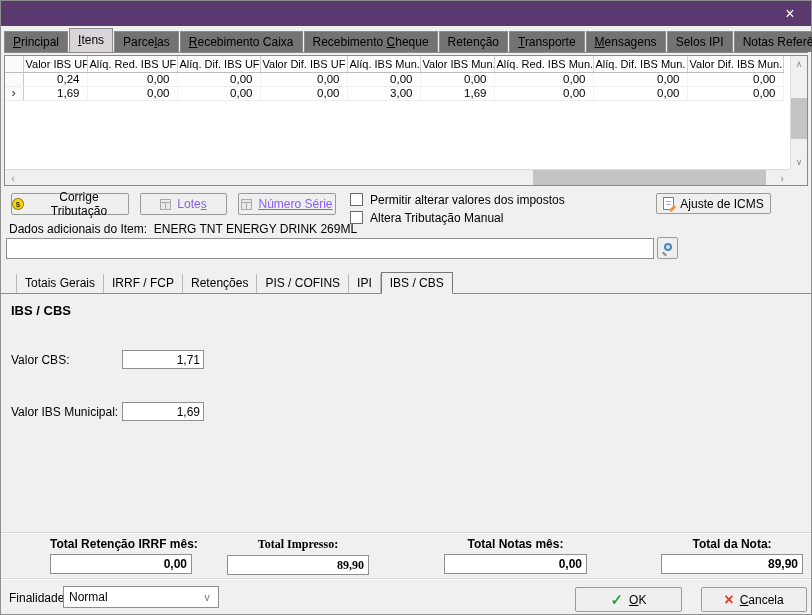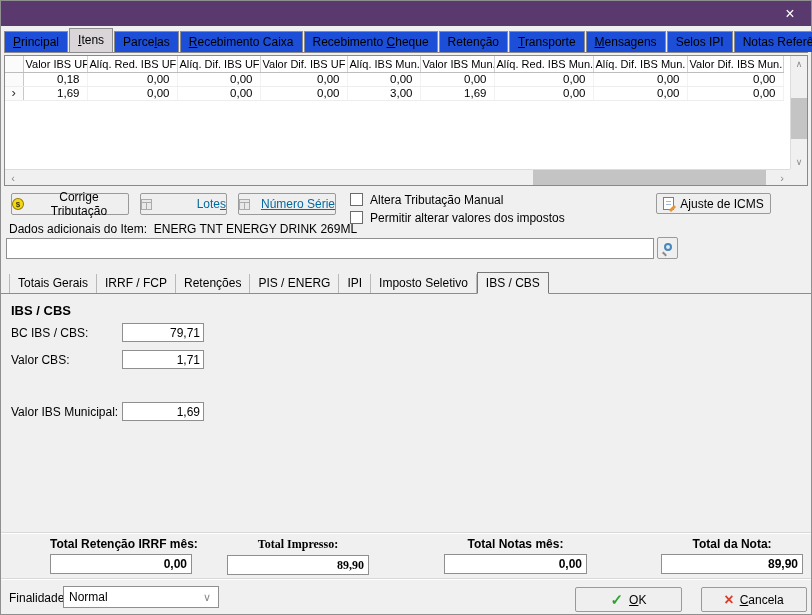--- a/index.html
+++ b/index.html
@@ -10,21 +10,21 @@
     position:relative; overflow:hidden;
   }
   .window { position:absolute; inset:0; border:1px solid #8f8f8f; background:#f0f0f0; }
 
   
   .titlebar { position:absolute; top:0; left:0; right:0; height:25px; background:#5a396f; display:flex; justify-content:flex-end; align-items:center; }
   .close-btn { width:42px; height:25px; display:flex; align-items:center; justify-content:center; color:#fff; font-size:16px; cursor:default; }
 
   
   .tabstrip1 { position:absolute; top:28px; left:3px; right:3px; height:24px; display:flex; align-items:flex-end; border-bottom:1px solid #8c8c8c; }
-  .tab1 { height:21px; line-height:20px; padding:0 8px; background:#1d4ed8; border:1px solid #8c8c8c; border-bottom:none; margin-right:1px; white-space:nowrap; font-size:12px; }
+  .tab1 { height:21px; line-height:20px; padding:0 8px; background:#737373; border:1px solid #8c8c8c; border-bottom:none; margin-right:1px; white-space:nowrap; font-size:12px; }
   .tab1.selected { height:24px; line-height:23px; background:#d9d5d9; position:relative; z-index:2; }
 
   
   .grid { position:absolute; top:54px; left:3px; right:3px; height:131px; background:#fff; border:1px solid #898989; display:grid; grid-template-columns:1fr 17px; grid-template-rows:1fr 16px; }
   .grid-view { grid-column:1; grid-row:1; overflow:hidden; }
   table.grid-table { border-collapse:collapse; table-layout:fixed; width:778px; font-size:11.5px; }
   .grid-table th { font-weight:normal; font-size:11px; text-align:left; padding:1px 2px; border-right:1px solid #d2d2d2; border-bottom:1px solid #bdbdbd; height:16px; white-space:nowrap; overflow:hidden; }
   .grid-table td { text-align:right; padding:0 7px 0 2px; height:14px; border-right:1px solid #f2f2f2; border-bottom:1px solid #ededed; white-space:nowrap; }
   .grid-table td.gutter, .grid-table th.gutter { border-right:1px solid #c9c9c9; background:#fbfbfb; text-align:center; padding:0; }
   .row-marker { font-size:13px; color:#333; line-height:12px; }
@@ -33,21 +33,21 @@
   .vscroll .track { flex:1; width:100%; position:relative; }
   .vscroll .thumb { position:absolute; top:32%; height:50%; left:0; right:0; background:#c4c4c4; }
   .hscroll { grid-column:1; grid-row:2; background:#f0f0f0; border-top:1px solid #dcdcdc; display:flex; align-items:center; }
   .hscroll .arr { width:16px; text-align:center; color:#8a8a8a; font-size:11px; }
   .hscroll .track { flex:1; height:100%; position:relative; }
   .hscroll .thumb { position:absolute; left:68%; right:1%; top:0; bottom:0; background:#c4c4c4; }
   .scroll-corner { grid-column:2; grid-row:2; background:#f0f0f0; }
 
   
   .btn { background:#f0efef; border:1px solid #9a9a9a; border-radius:2px; display:inline-flex; align-items:center; justify-content:center; gap:6px; font-size:12px; height:22px; }
-  .btn.disabled { color:#0369a1;justify-content:space-between; }
+  .btn.disabled { color:#8b5cf6; }
   .toolbar { position:absolute; top:192px; left:10px; display:flex; gap:11px; }
   .btn-corrige { width:118px; }
   .btn-lotes { width:87px; }
   .btn-serie { width:98px;text-decoration:underline; }
   .coin-icon { width:12px; height:12px; border-radius:50%; background:#f5d813; border:1px solid #8f7d00; display:inline-flex; align-items:center; justify-content:center; font-size:8px; color:#403500; font-weight:bold; }
   .grid-icon { width:11px; height:11px; border:1px solid #ababab; background:#e9e9e9; position:relative; }
   .grid-icon::before { content:""; position:absolute; top:2px; left:0; right:0; height:1px; background:#ababab; }
   .grid-icon::after { content:""; position:absolute; top:2px; bottom:0; left:4px; width:1px; background:#ababab; }
 
   .checks { position:absolute; left:349px; top:190px; }
@@ -59,21 +59,21 @@
   .doc-icon::after { content:""; position:absolute; right:-3px; bottom:-1px; width:7px; height:3px; background:#e8903a; transform:rotate(-45deg); }
 
   .dados-label-row { position:absolute; left:8px; top:221px; font-size:12px; }
   .dados-input { position:absolute; left:5px; top:237px; width:648px; height:21px; border:1px solid #8f8f8f; background:#fff; font-size:12px; padding:0 4px; font-family:inherit; }
   .search-btn { position:absolute; left:656px; top:236px; width:21px; height:22px; }
   .mag-icon { position:relative; width:13px; height:13px; }
   .mag-icon .lens { position:absolute; left:3px; top:1px; width:8px; height:8px; border:2px solid #4a86b8; border-radius:50%; background:#dceaf5; }
   .mag-icon .handle { position:absolute; left:1px; bottom:0px; width:5px; height:2px; background:#8a8a8a; transform:rotate(45deg); }
 
   
-  .tabstrip2 { position:absolute; top:271px; left:0; right:0; height:22px; display:flex; align-items:flex-end; border-bottom:1px solid #8c8c8c; padding-left:8px; }
+  .tabstrip2 { position:absolute; top:271px; left:0; right:0; height:22px; display:flex; align-items:flex-end; border-bottom:1px solid #8c8c8c; padding-left:15px; }
   .tab2 { height:19px; line-height:19px; padding:0 8px; font-size:12px; border-right:1px solid #b9b9b9; white-space:nowrap; }
   .tab2:first-child { border-left:1px solid #b9b9b9; }
   .tab2.selected { height:22px; line-height:21px; background:#f0f0f0; border:1px solid #777; border-bottom:1px solid #f0f0f0; margin-bottom:-1px; position:relative; z-index:2; }
   .panel { position:absolute; top:293px; left:0; right:0; height:237px; background:#f0f0f0; }
   .panel-heading { position:absolute; left:10px; top:9px; font-size:13px; font-weight:bold; }
   .field-row { position:absolute; left:10px; display:flex; align-items:center; }
   .field-row label { width:111px; font-size:12px; }
   .field-input { width:82px; height:19px; border:1px solid #8f8f8f; background:#fff; text-align:right; padding:0 3px; font-size:12px; font-family:inherit; }
 
   
@@ -147,21 +147,21 @@
             <th>Alíq. IBS Mun.</th>
             <th>Valor IBS Mun.</th>
             <th>Alíq. Red. IBS Mun.</th>
             <th>Alíq. Dif. IBS Mun.</th>
             <th>Valor Dif. IBS Mun.</th>
           </tr>
         </thead>
         <tbody>
           <tr>
             <td class="gutter"></td>
-            <td>0,18</td>
+            <td>0,24</td>
             <td>0,00</td>
             <td>0,00</td>
             <td>0,00</td>
             <td>0,00</td>
             <td>0,00</td>
             <td>0,00</td>
             <td>0,00</td>
             <td>0,00</td>
           </tr>
           <tr>
@@ -207,25 +207,25 @@
     </button>
     <button class="btn btn-serie disabled">
       <span class="grid-icon"></span>
       <span><u>N</u>úmero Série</span>
     </button>
   </div>
 
   <div class="checks">
     <div class="check-row">
       <span class="checkbox"></span>
-      <span>Altera Tributação Manual</span>
+      <span>Permitir alterar valores dos impostos</span>
     </div>
     <div class="check-row">
       <span class="checkbox"></span>
-      <span>Permitir alterar valores dos impostos</span>
+      <span>Altera Tributação Manual</span>
     </div>
   </div>
 
   <button class="btn btn-ajuste">
     <span class="doc-icon"></span>
     <span>Ajuste de ICMS</span>
   </button>
 
   <div class="dados-label-row">
     <span>Dados adicionais do Item:</span>&nbsp;
@@ -236,32 +236,27 @@
     <span class="mag-icon">
         <span class="lens"></span>
         <span class="handle"></span>
       </span>
   </button>
 
   <div class="tabstrip2">
     <div class="tab2">Totais Gerais</div>
     <div class="tab2">IRRF / FCP</div>
     <div class="tab2">Retenções</div>
-    <div class="tab2">PIS / ENERG</div>
+    <div class="tab2">PIS / COFINS</div>
     <div class="tab2">IPI</div>
-    <div class="tab2">Imposto Seletivo</div>
     <div class="tab2 selected">IBS / CBS</div>
   </div>
 
   <div class="panel">
     <div class="panel-heading">IBS / CBS</div>
-    <div class="field-row" style="top:29px">
-      <label>BC IBS / CBS:</label>
-      <input class="field-input" type="text" value="79,71" style="">
-    </div>
     <div class="field-row" style="top:56px">
       <label>Valor CBS:</label>
       <input class="field-input" type="text" value="1,71" style="">
     </div>
     <div class="field-row" style="top:108px">
       <label>Valor IBS Municipal:</label>
       <input class="field-input" type="text" value="1,69" style="">
     </div>
   </div>
 

